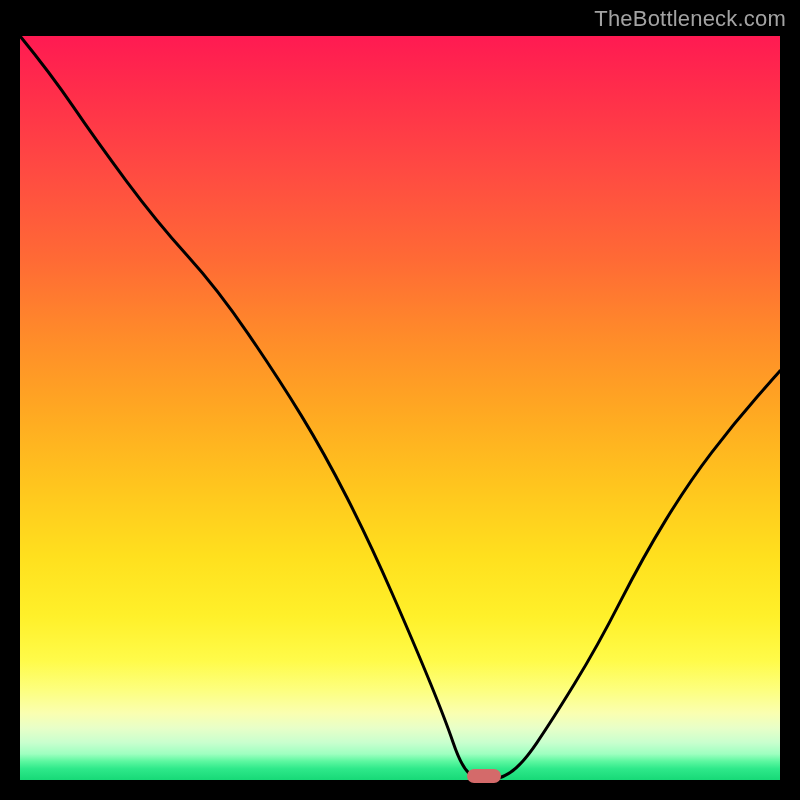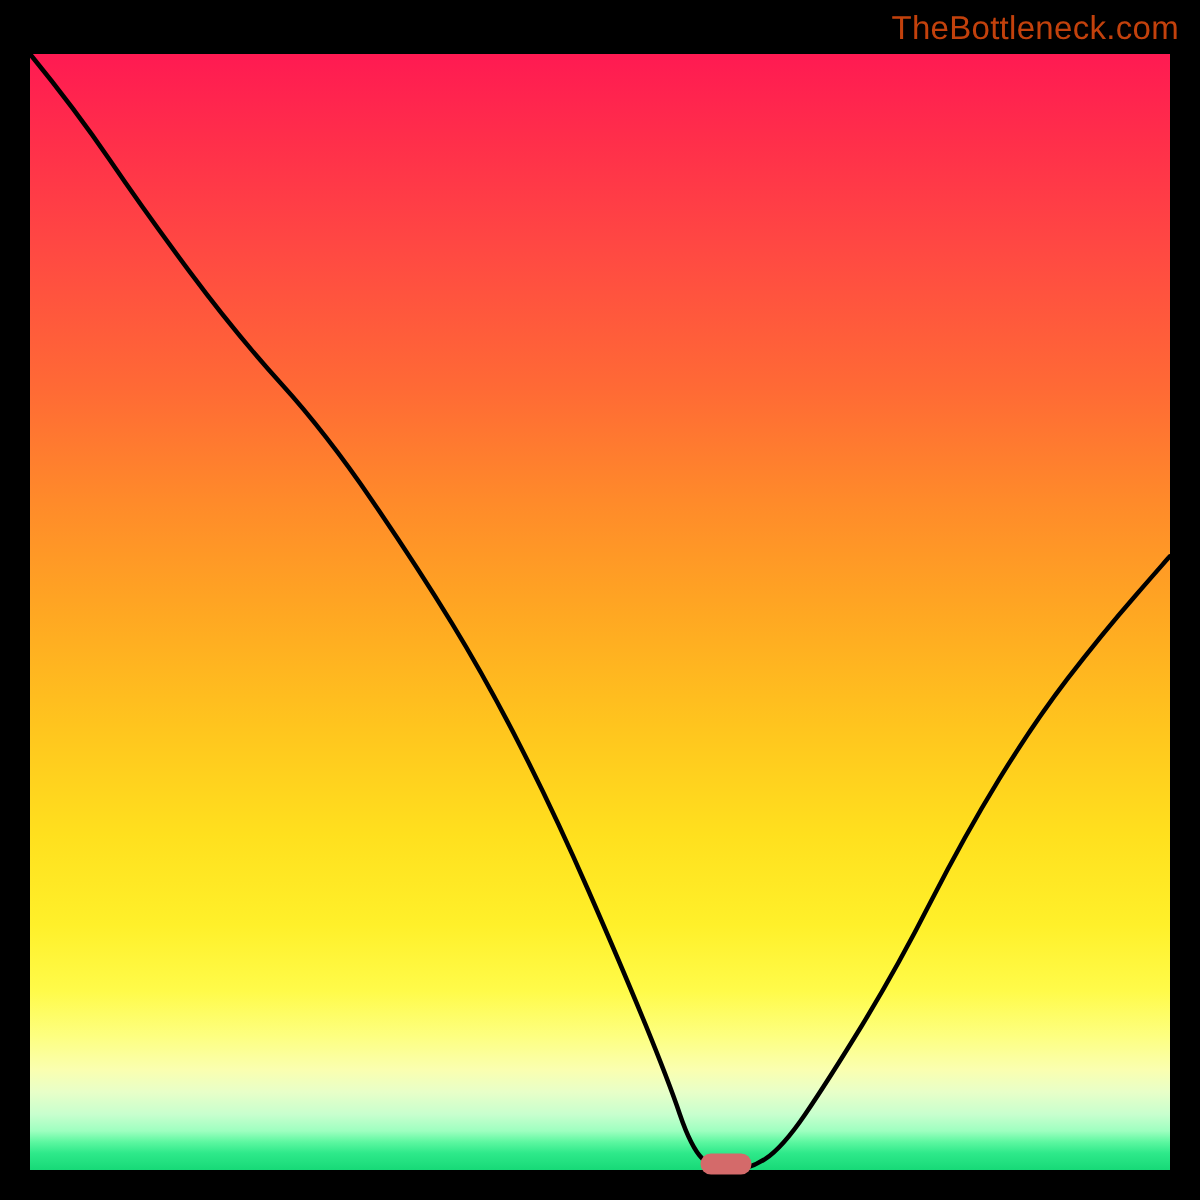--- a/index.html
+++ b/index.html
@@ -44,21 +44,21 @@
       #9effc0 96.5%,
       #5cf7a0 97.5%,
       #2ee98a 98.5%,
       #17d977 100%
     );
   }
   .watermark {
     position: absolute;
     top: 6px;
     right: 14px;
-    color: #c2410c;
+    color: #a3a3a3;
     font-size: 22px;
     font-weight: 500;
     letter-spacing: 0.2px;
     user-select: none;
   }
   svg.curve {
     position: absolute;
     left: 0;
     top: 0;
     width: 760px;

